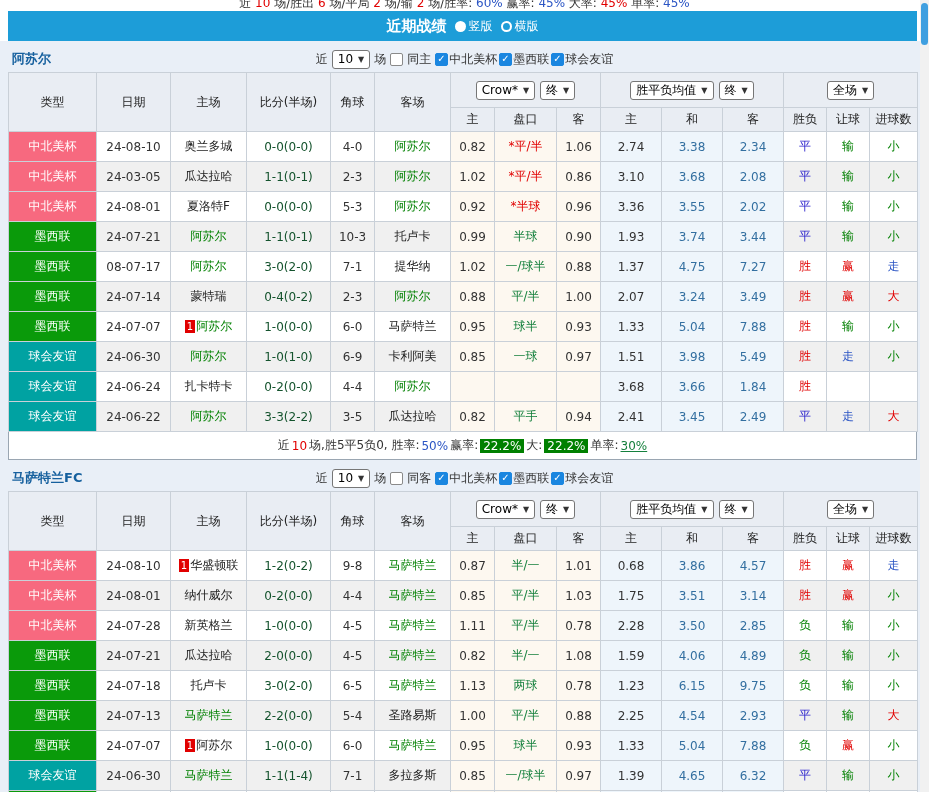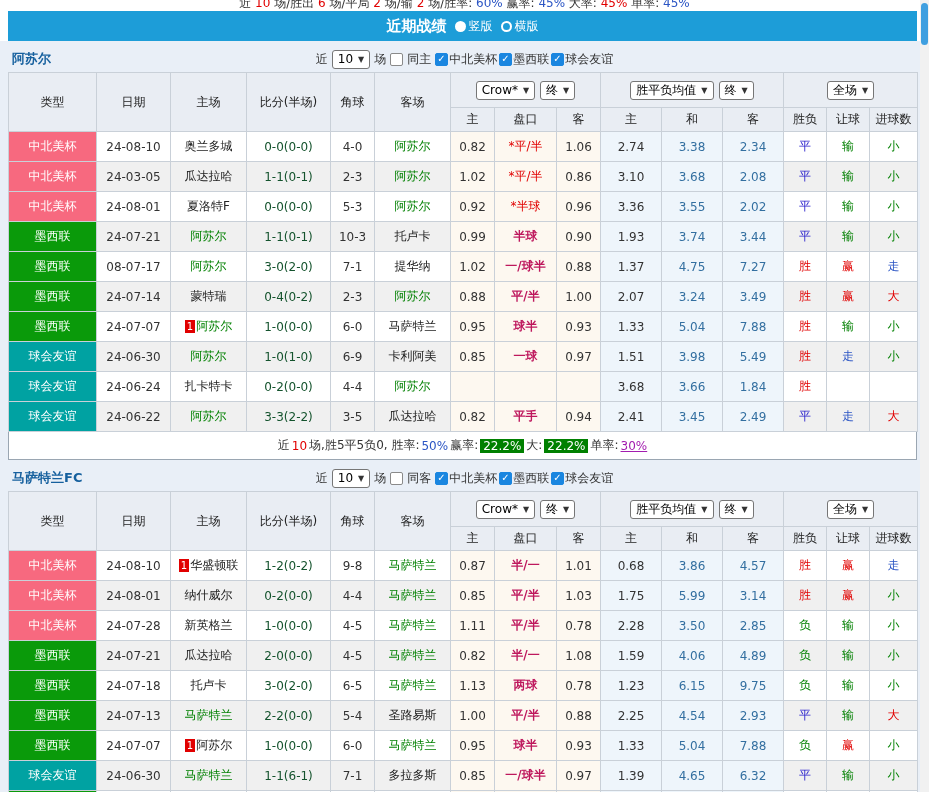--- a/index.html
+++ b/index.html
@@ -36,21 +36,21 @@
   tbody td{height:27px;}
   .grp{padding:2px;}
   .grpwrap{display:flex;align-items:center;justify-content:center;gap:5px;}
   td.league{color:#fff;}
   td.score{color:#14532d;}
   td.team span.nm{color:#222;}
   td.team.hl span.nm{color:#008000;}
   td.odds{background:#fdf8f0;color:#333;}
   td.hc{background:#fdf8f0;}
   td.hc.red{color:#e10000;}
-  td.hc.blue{color:#be185d;font-weight:bold;}
+  td.hc.blue{color:#15803d;}
   td.avg{background:#eef5fb;color:#333;}
   td.avg.b{color:#336fa0;}
   tr.alt td.plain{background:#f0f0f0;}
   .badge1{display:inline-block;background:#e10000;color:#fff;font-size:10px;line-height:13px;
           padding:0 2px;margin-right:1px;vertical-align:middle;}
   .summary{margin-left:8px;width:909px;box-sizing:border-box;border:1px solid #9aa6b2;border-top:none;
            background:#fff;height:28px;display:flex;align-items:center;justify-content:center;gap:2px;}
   .badge{background:#008000;color:#fff;padding:0 3px;}
   .vscroll{position:fixed;right:0;top:0;width:9px;height:792px;background:#f1f1f1;}
   .vthumb{position:absolute;top:3px;left:1px;width:7px;height:42px;background:#3f9fe0;border-radius:4px;}
@@ -351,21 +351,21 @@
     <div class="summary">
         <span>近</span>
         <span style="color: rgb(225, 0, 0);">10</span>
         <span>场,胜5平5负0, 胜率:</span>
         <span style="color: rgb(43, 85, 196);">50%</span>
         <span> 赢率: </span>
         <span class="badge">22.2%</span>
         <span> 大: </span>
         <span class="badge">22.2%</span>
         <span> 单率:</span>
-        <span style="color: #a21caf; text-decoration: underline;">30%</span>
+        <span style="color: #15803d; text-decoration: underline;">30%</span>
       </div>
   </div>
 
   <div class="section">
     <div class="team-row">
       <span class="team-name">马萨特兰FC</span>
       <div class="filter">
         <span>近</span>
         <span class="sel">
           <span>10</span>
@@ -483,21 +483,21 @@
             <td class="league" style="background: rgb(247, 105, 127);">中北美杯</td>
             <td class="plain">24-08-01</td>
             <td class="plain team"><span class="nm">纳什威尔</span></td>
             <td class="plain score">0-2(0-0)</td>
             <td class="plain">4-4</td>
             <td class="plain team hl"><span class="nm">马萨特兰</span></td>
             <td class="odds">0.85</td>
             <td class="hc blue">平/半</td>
             <td class="odds">1.03</td>
             <td class="avg">1.75</td>
-            <td class="avg b">5.99</td>
+            <td class="avg b">3.51</td>
             <td class="avg b">3.14</td>
             <td class="plain res" style="color: rgb(225, 0, 0);">胜</td>
             <td class="plain res" style="color: rgb(225, 0, 0);">赢</td>
             <td class="plain res" style="color: rgb(0, 128, 0);">小</td>
           </tr>
           <tr>
             <td class="league" style="background: rgb(247, 105, 127);">中北美杯</td>
             <td class="plain">24-07-28</td>
             <td class="plain team"><span class="nm">新英格兰</span></td>
             <td class="plain score">1-0(0-0)</td>
@@ -578,21 +578,21 @@
             <td class="avg b">5.04</td>
             <td class="avg b">7.88</td>
             <td class="plain res" style="color: rgb(0, 128, 0);">负</td>
             <td class="plain res" style="color: rgb(225, 0, 0);">赢</td>
             <td class="plain res" style="color: rgb(0, 128, 0);">小</td>
           </tr>
           <tr class="alt">
             <td class="league" style="background: rgb(0, 162, 162);">球会友谊</td>
             <td class="plain">24-06-30</td>
             <td class="plain team hl"><span class="nm">马萨特兰</span></td>
-            <td class="plain score">1-1(6-1)</td>
+            <td class="plain score">1-1(1-4)</td>
             <td class="plain">7-1</td>
             <td class="plain team"><span class="nm">多拉多斯</span></td>
             <td class="odds">0.85</td>
             <td class="hc blue">一/球半</td>
             <td class="odds">0.97</td>
             <td class="avg">1.39</td>
             <td class="avg b">4.65</td>
             <td class="avg b">6.32</td>
             <td class="plain res" style="color: rgb(43, 34, 204);">平</td>
             <td class="plain res" style="color: rgb(0, 128, 0);">输</td>

